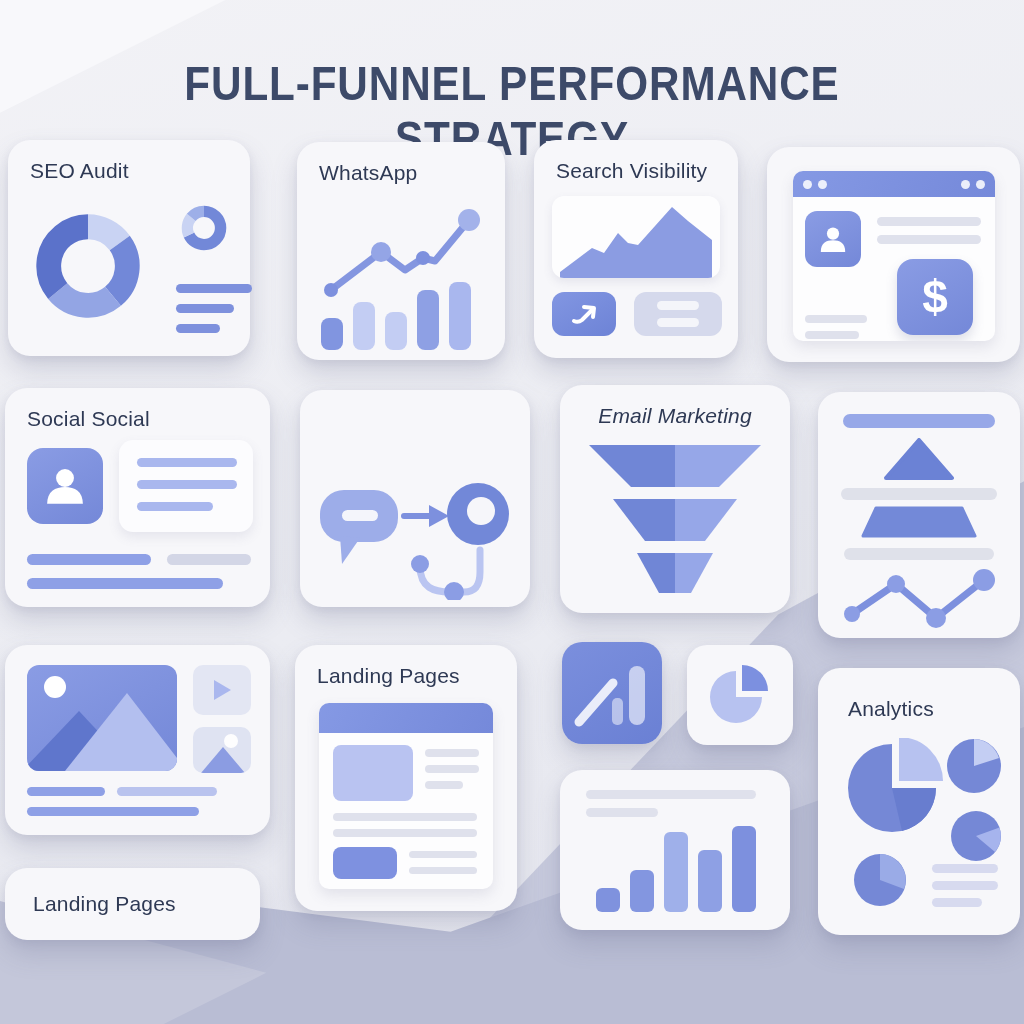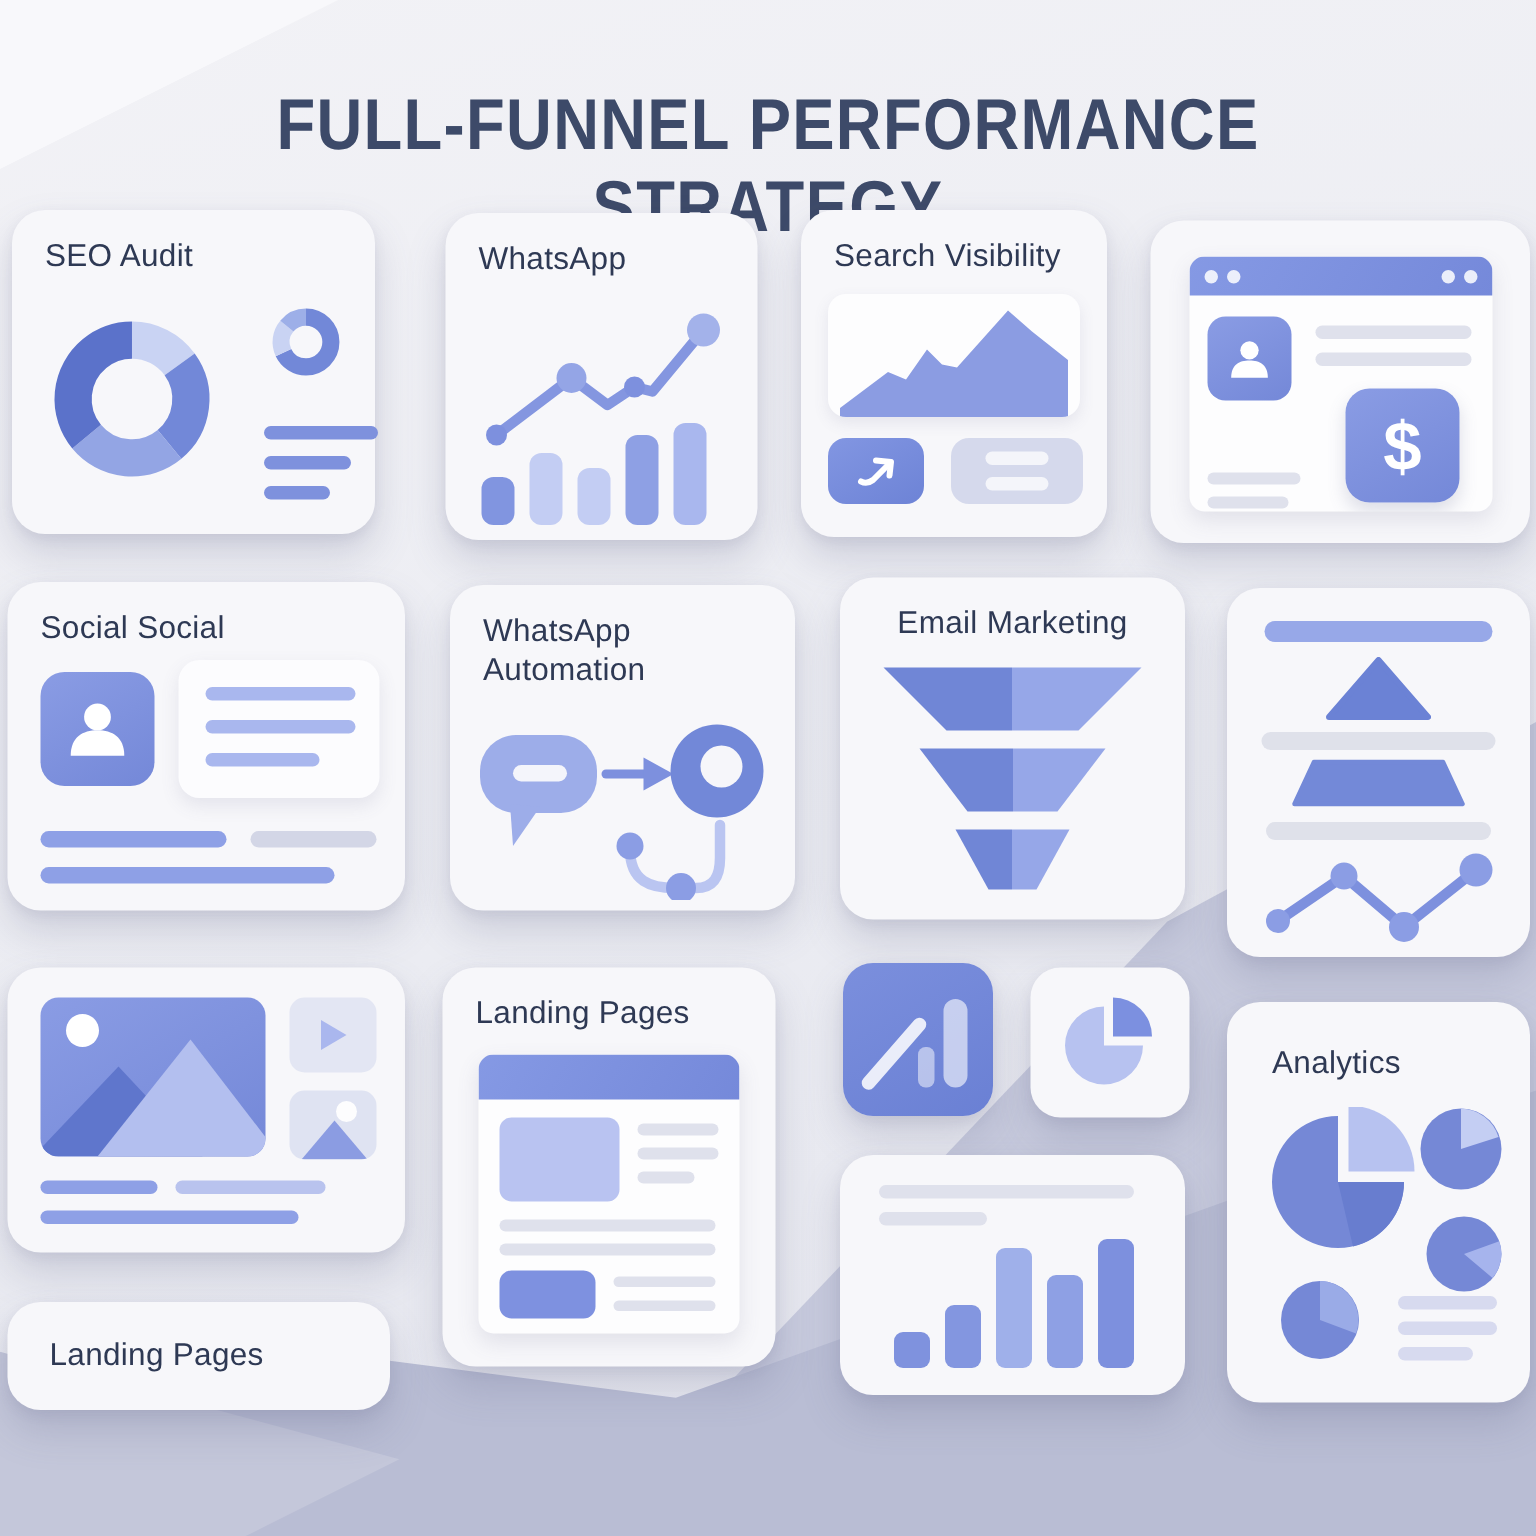--- a/index.html
+++ b/index.html
@@ -24,21 +24,21 @@
   .pill{position:absolute;border-radius:6px;}
   .abs{position:absolute;}
 
   
   #card-seo{left:8px;top:140px;width:242px;height:216px;}
   #card-keywords{left:297px;top:142px;width:208px;height:218px;}
   #card-search{left:534px;top:140px;width:204px;height:218px;text-align:right;}
   #card-browser{left:767px;top:147px;width:253px;height:215px;}
   #card-social{left:5px;top:388px;width:265px;height:219px;}
   #card-whatsapp{left:300px;top:390px;width:230px;height:217px;}
-  #card-email{left:560px;top:385px;width:230px;height:228px;}
+  #card-email{left:560px;top:385px;width:230px;height:228px;font-style:italic;}
   #card-pyramid{left:818px;top:392px;width:202px;height:246px;}
   #card-image{left:5px;top:645px;width:265px;height:190px;}
   #card-landing{left:295px;top:645px;width:222px;height:266px;}
   #tile-chart{left:562px;top:642px;width:100px;height:102px;border-radius:20px;
       background:linear-gradient(150deg,#7b8fdd,#6a80d4);}
   #tile-pie{left:687px;top:645px;width:106px;height:100px;border-radius:20px;}
   #card-bars{left:560px;top:770px;width:230px;height:160px;}
   #card-analytics{left:818px;top:668px;width:202px;height:267px;}
   #card-footer{left:5px;top:868px;width:255px;height:72px;}
   #card-footer .card-label{top:0;left:28px;line-height:72px;}
@@ -180,21 +180,20 @@
     <div class="pill lline" style="left:18px;top:62px;width:76px;height:9px"></div>
   </div>
   <span>
     <div class="pill bline" style="left:22px;top:166px;width:124px;height:11px"></div>
     <div class="pill" style="left:162px;top:166px;width:84px;height:11px;background:#d3d6e6"></div>
     <div class="pill bline" style="left:22px;top:190px;width:196px;height:11px"></div>
   </span>
 </div>
 
 <div class="card" id="card-whatsapp">
-  <div class="card-label" style="width:160px">WhatsApp Automation</div>
   <svg class="abs" style="left:16px;top:88px" width="198" height="122" viewBox="0 0 198 122">
     <g>
       <rect x="4" y="12" width="78" height="52" rx="24" fill="#9dade9"></rect>
       <polygon points="24,58 44,60 26,86" fill="#9dade9"></polygon>
       <rect x="26" y="32" width="36" height="11" rx="5.5" fill="#f4f5fb"></rect>
     </g>
     <g>
       <line x1="88" y1="38" x2="116" y2="38" stroke="#7d90de" stroke-width="6" stroke-linecap="round"></line>
       <polygon points="113,27 133,38 113,49" fill="#7d90de"></polygon>
     </g>

